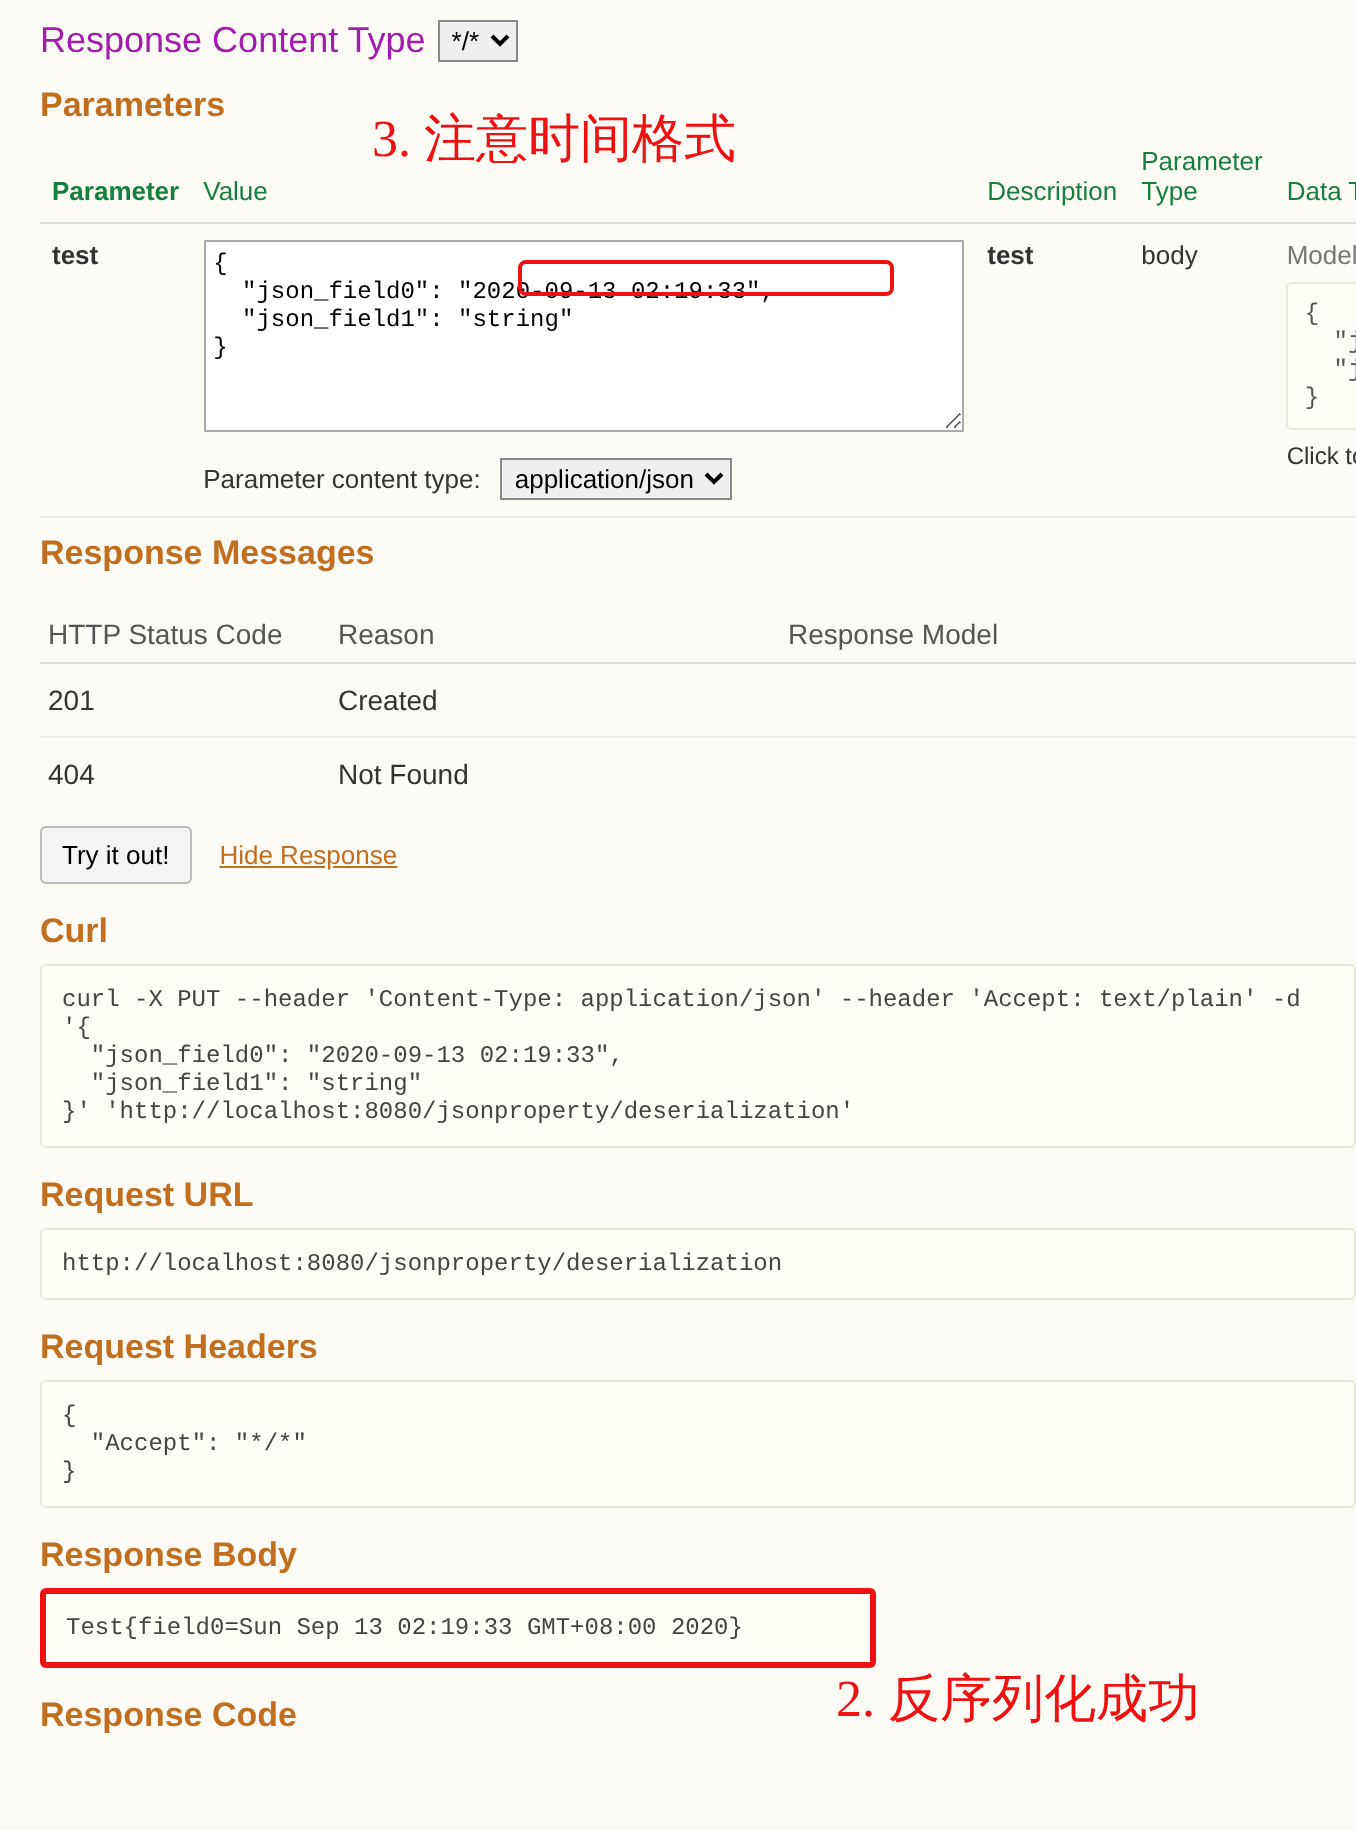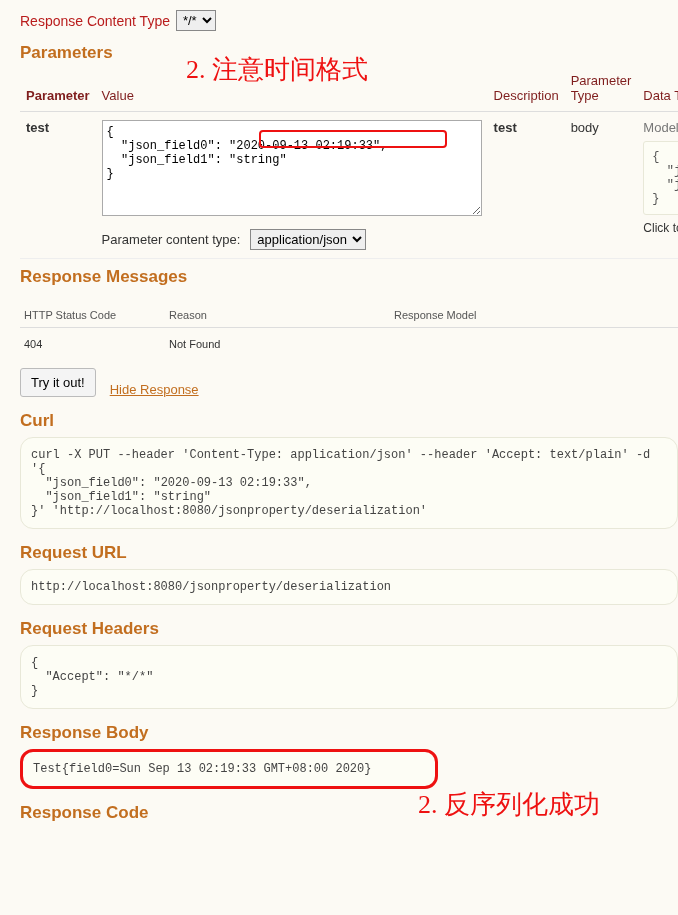--- a/index.html
+++ b/index.html
@@ -6,42 +6,42 @@
     body {
       font-family: "Helvetica Neue", Helvetica, Arial, sans-serif;
       font-size: 13px;
       background: #fcfaf4;
       color: #333;
       width: 678px;
       padding: 10px 0 0 20px;
       position: relative;
     }
     .row-inline { display: flex; align-items: center; gap: 6px; margin-bottom: 12px; }
-    .row-inline label { font-size: 14px; color: #b91c1c; }
+    .row-inline label { font-size: 18px; color: #a21caf; }
     select {
       font-size: 13px;
       border: 1px solid #888;
       background: #efefef;
       padding: 1px 2px;
     }
     h2.section {
       color: #c26e1f;
       font-size: 17px;
       font-weight: 600;
       margin: 8px 0 6px 0;
     }
     table.params {
       width: 100%;
       border-collapse: collapse;
       font-size: 13px;
     }
     table.params th {
       text-align: left;
       font-weight: 400;
-      color: #7f1d1d;
+      color: #15803d;
       padding: 4px 6px 8px 6px;
       border-bottom: 1px solid #ddd;
       vertical-align: bottom;
     }
     table.params td {
       padding: 8px 6px;
       vertical-align: top;
       border-bottom: 1px solid #eee;
     }
     textarea.body-input {
@@ -69,58 +69,58 @@
       font-family: "Courier New", monospace;
       font-size: 12px;
       white-space: pre;
       color: #555;
       margin-top: 6px;
     }
     .model-hint { font-size: 12px; color: #333; margin-top: 6px; }
     table.resp {
       width: 100%;
       border-collapse: collapse;
-      font-size: 11px;
+      font-size: 14px;
       margin-top: 16px;
     }
     table.resp th {
       text-align: left;
       font-weight: 400;
       color: #555;
       padding: 6px 4px;
       border-bottom: 1px solid #ddd;
     }
     table.resp td {
       padding: 10px 4px;
       border-top: 1px solid #eee;
       color: #333;
     }
     .actions {
       display: flex;
-      align-items: flex-end;
+      align-items: center;
       gap: 14px;
       margin: 8px 0 14px 0;
     }
     button.try {
       font-size: 13px;
       padding: 6px 10px;
       background: #f4f4f4;
       border: 1px solid #bbb;
       border-radius: 3px;
       cursor: pointer;
     }
     a.hide-resp {
       color: #c26e1f;
       text-decoration: underline;
       font-size: 13px;
     }
     pre.code {
       background: #fdfdf5;
       border: 1px solid #e8e8d8;
-      border-radius: 13px;
+      border-radius: 3px;
       padding: 10px;
       font-family: "Courier New", monospace;
       font-size: 12px;
       white-space: pre-wrap;
       color: #444;
       margin: 6px 0 14px 0;
     }
     .annot {
       position: absolute;
       color: #e11;
@@ -140,21 +140,21 @@
 
 <div class="row-inline">
   <label>Response Content Type</label>
   <select>
     <option>*/*</option>
   </select>
 </div>
 
 <h2 class="section">Parameters</h2>
 
-<div class="annot" style="left:186px; top:52px;">2. 注意时间格式</div>
+<div class="annot" style="left:186px; top:52px;">3. 注意时间格式</div>
 
 <table class="params">
   <thead>
     <tr>
       <th style="width:72px;font-weight:bold;">Parameter</th>
       <th style="width:388px;">Value</th>
       <th style="width:78px;text-align:right;">Description</th>
       <th style="width:70px;">Parameter Type</th>
       <th>Data T</th>
     </tr>
@@ -194,20 +194,25 @@
 <table class="resp">
   <thead>
     <tr>
       <th style="width:145px;">HTTP Status Code</th>
       <th style="width:225px;">Reason</th>
       <th>Response Model</th>
     </tr>
   </thead>
   <tbody id="resp-body">
       <tr>
+        <td>201</td>
+        <td>Created</td>
+        <td></td>
+      </tr>
+      <tr>
         <td>404</td>
         <td>Not Found</td>
         <td></td>
       </tr>
     </tbody>
 </table>
 
 <div class="actions">
   <button class="try">Try it out!</button>
   <a href="#" class="hide-resp">Hide Response</a>

